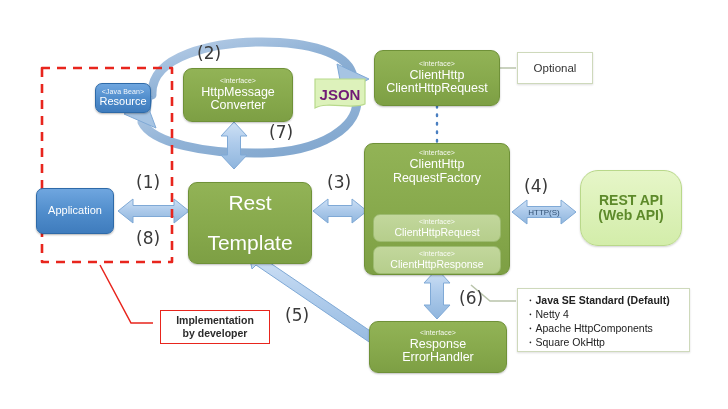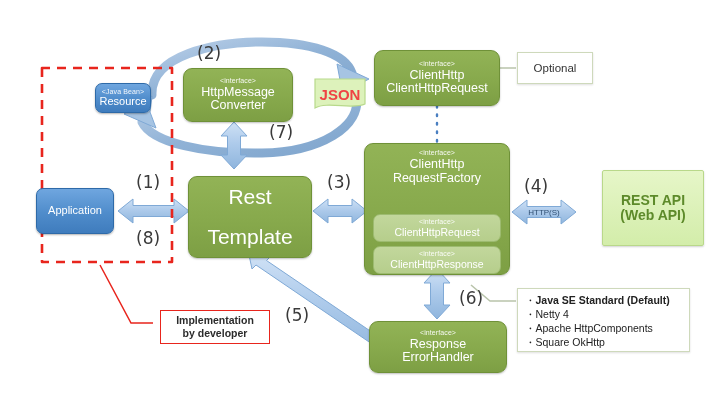--- a/index.html
+++ b/index.html
@@ -21,24 +21,23 @@
     border:1px solid #9dbb70;border-radius:7px;color:#ffffff;
   }
   .blue{
     background:linear-gradient(180deg,#6fa6df 0%,#4f8ccb 55%,#3f7cbd 100%);
     border:1px solid #2e6aa8;border-radius:7px;
     box-shadow:0 1px 2px rgba(0,0,0,.3);
   }
   .paleapi{
     background:linear-gradient(180deg,#e4f5c4 0%,#d6 efb0 100%);
     background:linear-gradient(180deg,#e6f6c8 0%,#d3edaa 100%);
-    border:1px solid #b9d88a;border-radius:2px;
+    border:1px solid #b9d88a;border-radius:18px;
     color:#5d8a2a;font-weight:bold;
     box-shadow:0 1px 2px rgba(0,0,0,.18);
-    margin-left:22px;
   }
   .iface{font-size:7px;letter-spacing:.1px;opacity:.92;margin-bottom:1px;}
   .ttl{font-size:12.5px;}
   .ttl.small{font-size:11px;}
   .ttl.big{font-size:21px;line-height:1.15;}
   .ttl.tiny{font-size:10.5px;}
 
   
   .note{position:absolute;box-sizing:border-box;background:#ffffff;
         border:1px solid #ced9bb;box-shadow:0 1px 2px rgba(0,0,0,.13);
@@ -49,21 +48,21 @@
         padding:5px 7px;color:#222;font-size:10.5px;line-height:1.32;}
   .listnote div{white-space:nowrap;}
   .redbox{position:absolute;box-sizing:border-box;background:#fff;border:1.6px solid #e8251d;
         display:flex;flex-direction:column;align-items:center;justify-content:center;
         color:#2b2b2b;font-size:10.5px;font-weight:bold;line-height:1.25;}
 
   
   .step{position:absolute;color:#3a3a3a;font-size:17px;font-family:"DejaVu Sans",sans-serif;}
 
   
-  .jsonflag{position:absolute;color:#ef4444;font-weight:bold;font-size:15px;
+  .jsonflag{position:absolute;color:#701a75;font-weight:bold;font-size:15px;
             display:flex;align-items:center;justify-content:center;}
 
   svg{position:absolute;left:0;top:0;width:728px;height:409px;overflow:visible;}
   .l-arrow{fill:url(#ag);stroke:#7fa9d6;stroke-width:1;}
 </style>
 </head>
 <body>
 
 <div id="stage">
 
@@ -147,21 +146,21 @@
     <div class="ttl">Converter</div>
   </div>
 
   <div class="jsonflag" style="left:313px;top:76px;width:54px;height:36px;">
     <svg style="position:absolute;left:0;top:0;width:54px;height:36px;" viewBox="0 0 54 36">
       <path d="M2,3 L52,3 L52,28 C40,34 14,25 2,32 Z" fill="#ddf2bb" stroke="#b8d98b" stroke-width="1.2"></path>
     </svg>
     <span style="position:relative;z-index:2;">JSON</span>
   </div>
 
-  <div class="node green" style="left:188px;top:176px;width:124px;height:82px;gap:16px;">
+  <div class="node green" style="left:188px;top:182px;width:124px;height:82px;gap:16px;">
     <div class="ttl big">Rest</div>
     <div class="ttl big">Template</div>
   </div>
 
   <div class="node blue" style="left:36px;top:188px;width:78px;height:46px;">
     <div class="ttl small">Application</div>
   </div>
 
   <div class="node green" style="left:374px;top:50px;width:126px;height:56px;">
     <div class="iface">&lt;interface&gt;</div>

